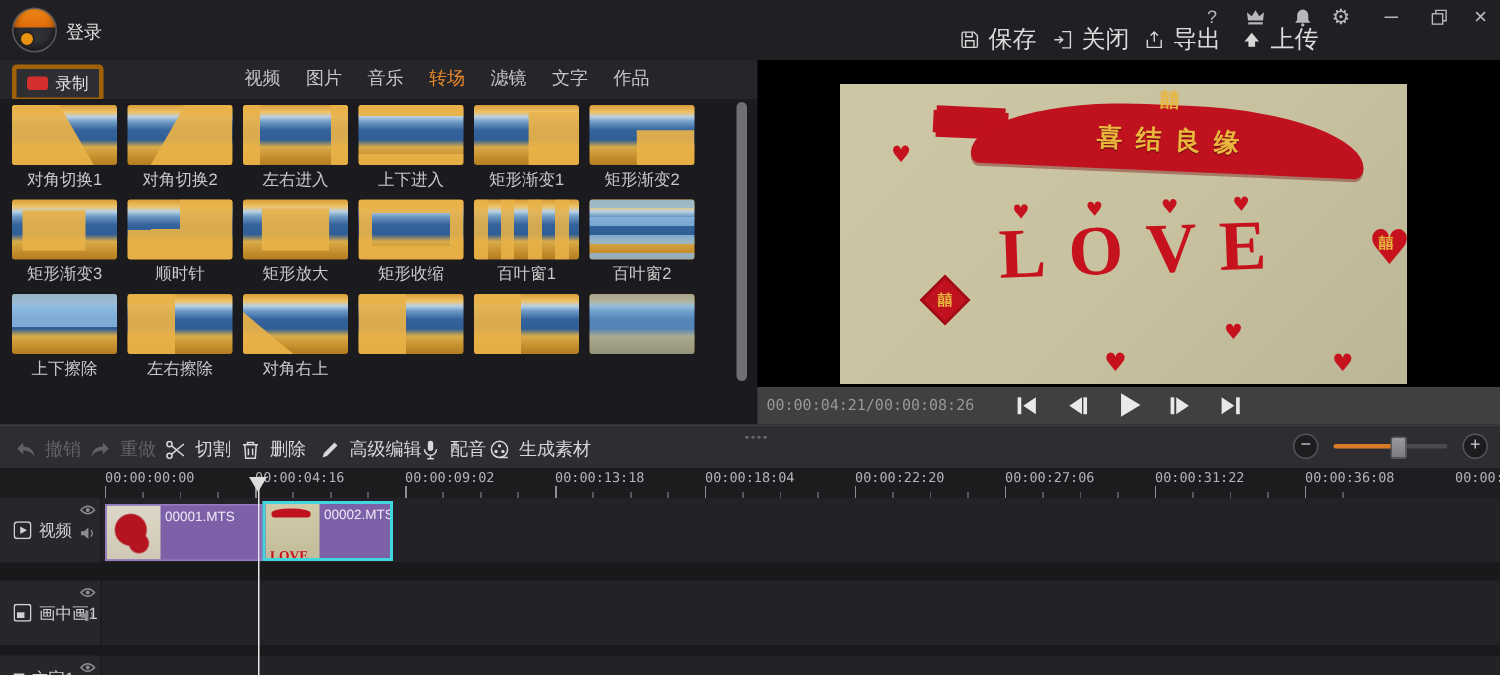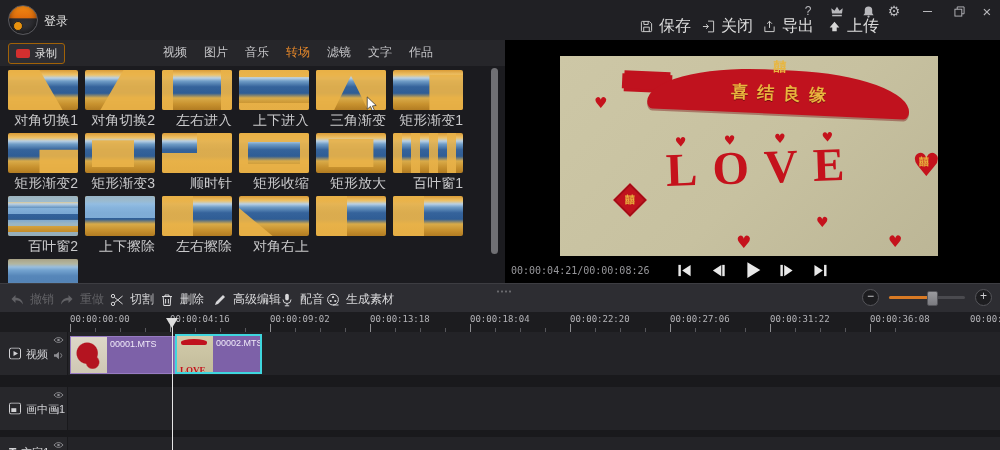--- a/index.html
+++ b/index.html
@@ -17,21 +17,21 @@
   .login{position:absolute;left:44px;top:13px;font-size:12px;color:#e0e0e0;}
   .sys{position:absolute;top:3px;height:16px;display:flex;align-items:center;justify-content:center;
        color:#b8b8bc;font-size:12px;cursor:default;}
   .action-btn{position:absolute;top:18px;height:16px;display:flex;align-items:center;gap:6px;
        font-size:16px;color:#dcdcdc;}
   .action-btn svg{color:#d6d6d6;}
 
   
   .tabbar{position:absolute;left:0;top:40px;width:505px;height:26px;background:#26262a;border-bottom:1px solid #151517;}
   .record-btn{position:absolute;left:8px;top:3px;height:19px;display:flex;align-items:center;gap:5px;
-       padding:0 7px;border:1px solid #a16207;border-radius:3px;background:#2e2e33;font-size:11px;color:#e2e2e2;}
+       padding:0 7px;border:3px solid #a16207;border-radius:3px;background:#2e2e33;font-size:11px;color:#e2e2e2;}
   .record-dot{width:14px;height:9px;border-radius:2px;background:#d32f2f;}
   .tabs{position:absolute;left:163px;top:0;height:25px;display:flex;gap:17px;align-items:center;font-size:12px;color:#c6c6c9;}
   .tab.active{color:#e8892a;}
   .library{position:absolute;left:0;top:66px;width:505px;height:217px;background:#1b1b1f;}
   .grid{position:absolute;left:8px;top:70px;width:478px;height:213px;display:grid;
         grid-template-columns:repeat(6,70px);grid-auto-rows:63px;column-gap:7px;overflow:hidden;}
   .thumb-item{width:70px;position:relative;}
   .thumb{position:relative;width:70px;height:40px;border-radius:2px;overflow:hidden;
      background:linear-gradient(180deg,#d99b35 0%,#eec268 12%,#b9d0e4 20%,#6f9cc6 28%,
                 #35639b 42%,#2f5d95 58%,#d9ab49 70%,#c8922f 85%,#b27c22 100%);}
@@ -48,21 +48,21 @@
   .fx-shrink{box-shadow:inset 0 0 0 9px rgba(233,178,72,.92);}
   .fx-rectzoom{background:rgba(233,178,72,.92);clip-path:inset(15% 18%);}
   .fx-circle{background:radial-gradient(circle at 50% 50%,rgba(233,178,72,.95) 0 42%,transparent 43%);}
   .fx-blindsv{background:repeating-linear-gradient(90deg,rgba(233,178,72,.88) 0 9px,transparent 9px 18px);}
   .fx-blindsh{background:repeating-linear-gradient(180deg,rgba(140,185,225,.8) 0 6px,transparent 6px 12px);}
   .fx-wipeud{background:linear-gradient(180deg,rgba(140,185,225,.85) 0 55%,transparent 55%);}
   .fx-wipelr{background:linear-gradient(90deg,rgba(233,178,72,.92) 0 45%,transparent 45%);}
   .fx-diagtr{background:rgba(233,178,72,.92);clip-path:polygon(0 30%,0 100%,48% 100%);}
   .fx-diagtl{background:rgba(233,178,72,.92);clip-path:polygon(0 0,52% 0,0 72%);}
   .fx-pano{background:rgba(120,170,215,.5);}
-  .thumb-label{margin-top:4px;font-size:14px;line-height:12px;color:#c9c9cb;text-align:right;
+  .thumb-label{margin-top:4px;font-size:11px;line-height:12px;color:#c9c9cb;text-align:center;
        white-space:nowrap;overflow:hidden;}
   .cursor{display:none;}
   .has-cursor .cursor{display:block;position:absolute;right:9px;bottom:-3px;width:12px;height:17px;z-index:3;}
   .scrollbar{position:absolute;left:491px;top:68px;width:7px;height:214px;}
   .scroll-thumb{position:absolute;left:0;top:0;width:7px;height:186px;border-radius:4px;background:#707074;}
 
   
   .preview{position:absolute;left:505px;top:40px;width:495px;height:218px;background:#000;}
   .video{position:absolute;left:55px;top:16px;width:378px;height:200px;overflow:hidden;
      background:linear-gradient(135deg,#cdc7a6 0%,#c7c1a0 55%,#bcb696 100%);}
@@ -80,21 +80,21 @@
   .love-letter::before{content:"♥";position:absolute;left:50%;top:-11px;transform:translateX(-50%);
      font-size:13px;color:#c5121c;font-family:"DejaVu Sans",sans-serif;}
   .heart{position:absolute;color:#c5121c;font-family:"DejaVu Sans",sans-serif;}
   .heart::before{content:"♥";}
   .diamond{position:absolute;left:58px;top:132px;width:24px;height:24px;background:#c0121e;transform:rotate(45deg);
      display:flex;align-items:center;justify-content:center;box-shadow:inset 0 0 0 2px #a30d17;}
   .diamond span{transform:rotate(-45deg);font-size:10px;font-weight:bold;color:#e9b63e;}
   .xi-heart{position:absolute;left:352px;top:90px;width:36px;height:36px;}
   .xi-heart .heart-big{position:absolute;left:0;top:0;font-size:32px;color:#c5121c;font-family:"DejaVu Sans",sans-serif;}
   .xi-heart .xi-small{position:absolute;left:7px;top:9px;font-size:10px;font-weight:bold;color:#e9b63e;}
-  .pv-controls{position:absolute;left:505px;top:258px;width:495px;height:25px;background:#000000;}
+  .pv-controls{position:absolute;left:505px;top:258px;width:495px;height:25px;background:#404040;}
   .timecode{position:absolute;left:6px;top:7px;font-family:"DejaVu Sans Mono",monospace;font-size:10px;color:#97979b;}
   .pb-buttons{position:absolute;left:50%;top:3px;transform:translateX(-50%);display:flex;gap:16px;align-items:center;}
   .pb-btn{width:18px;height:18px;display:flex;align-items:center;justify-content:center;color:#e9e9e9;}
 
   
   .toolbar{position:absolute;left:0;top:283px;width:1000px;height:29px;background:#2d2d32;border-top:1px solid #3d3d42;box-sizing:border-box;}
   .tool-btn{position:absolute;top:7px;display:flex;align-items:center;gap:6px;font-size:12px;color:#d8d8da;}
   .tool-btn.disabled{color:#626266;}
   .drag-dots{position:absolute;left:496px;top:6px;width:16px;height:3px;
      background:radial-gradient(circle,#6a6a6e 1px,transparent 1.2px);background-size:4px 3px;}
@@ -257,29 +257,20 @@
         </div>
 
         <div class="thumb-item">
           <div class="thumb">
             <div class="fx fx-ud"></div>
 
           </div>
           <div class="thumb-label">上下进入</div>
         </div>
 
-        <div class="thumb-item has-cursor">
-          <div class="thumb">
-            <div class="fx fx-tri"></div>
-            <svg class="cursor" viewBox="0 0 12 18">
-              <path d="M2 1 L2 14 L5.5 11 L8 17 L10 16 L7.5 10.5 L11.5 10 Z" fill="#fff" stroke="#333" stroke-width="0.8"></path>
-            </svg>
-          </div>
-          <div class="thumb-label">三角渐变</div>
-        </div>
 
         <div class="thumb-item">
           <div class="thumb">
             <div class="fx fx-rect1"></div>
 
           </div>
           <div class="thumb-label">矩形渐变1</div>
         </div>
 
         <div class="thumb-item">
@@ -301,32 +292,32 @@
         <div class="thumb-item">
           <div class="thumb">
             <div class="fx fx-clock"></div>
 
           </div>
           <div class="thumb-label">顺时针</div>
         </div>
 
         <div class="thumb-item">
           <div class="thumb">
+            <div class="fx fx-rectzoom"></div>
+
+          </div>
+          <div class="thumb-label">矩形放大</div>
+        </div>
+
+        <div class="thumb-item">
+          <div class="thumb">
             <div class="fx fx-shrink"></div>
 
           </div>
           <div class="thumb-label">矩形收缩</div>
-        </div>
-
-        <div class="thumb-item">
-          <div class="thumb">
-            <div class="fx fx-rectzoom"></div>
-
-          </div>
-          <div class="thumb-label">矩形放大</div>
         </div>
 
 
         <div class="thumb-item">
           <div class="thumb">
             <div class="fx fx-blindsv"></div>
 
           </div>
           <div class="thumb-label">百叶窗1</div>
         </div>

